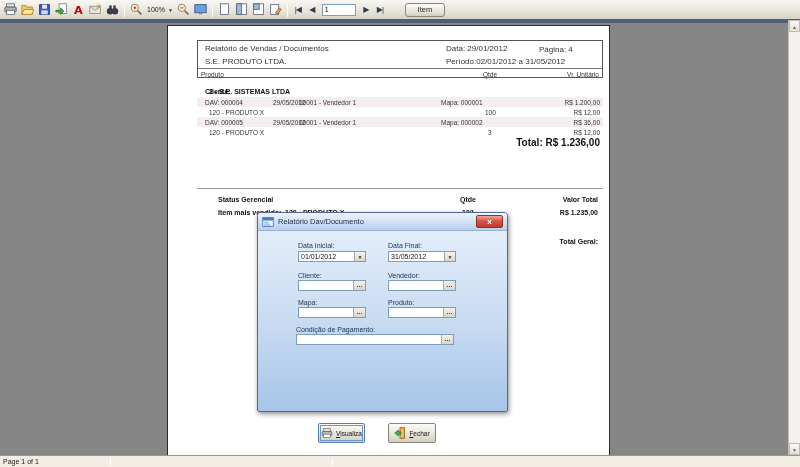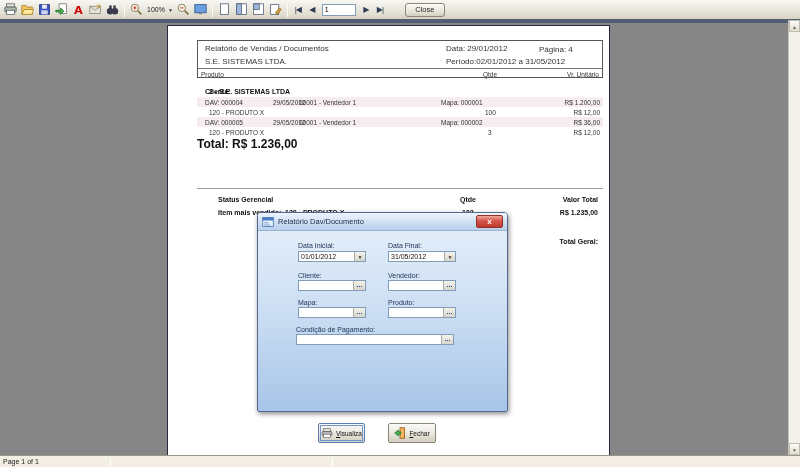--- a/index.html
+++ b/index.html
@@ -29,21 +29,21 @@
   .page * { position:absolute; white-space:nowrap; }
 
   .hdrbox { left:29px; top:14px; width:406px; height:38px; border:1px solid #555; }
   .t8 { font-size:8px; color:#333; }
   .t65 { font-size:6.5px; color:#333; }
   .colrow { left:0; right:0; top:27px; height:10px; border-top:1px solid #777; }
 
   .clientline { left:37px; top:62px; font-size:7px; font-weight:bold; color:#111; }
   .rowband { left:29px; width:406px; height:10px; font-size:6.5px; color:#333; }
   .shaded { background:#f6edf2; }
-  .totline { left:29px; width:406px; top:111px; font-size:12px; font-weight:bold; color:#111; text-align:left; padding-right:3px; }
+  .totline { left:29px; width:406px; top:111px; font-size:10px; font-weight:bold; color:#111; text-align:right; padding-right:3px; }
   .sepline { left:29px; width:406px; top:162px; border-top:1px solid #9a9a9a; height:0; }
   .b7 { font-size:7px; font-weight:bold; color:#111; }
 
   
   .vscroll { position:absolute; right:0; top:20px; bottom:12px; width:12px;
     background:#f3f1ec; border-left:1px solid #c6c2b6; z-index:6; }
   .varr { position:absolute; left:0; width:11px; height:12px; font-size:5px; color:#6b6658;
     text-align:center; line-height:12px; background:linear-gradient(#fcfbf9,#e2dfd4); border:1px solid #c0bcae; }
   .varr.up { top:0; } .varr.dn { bottom:0; }
   .statusbar { position:absolute; left:0; bottom:0; width:800px; height:12px;
@@ -175,31 +175,31 @@
         <rect x="2" y="2" width="10" height="12" fill="#fff" stroke="#55617a"></rect>
         <path d="M8 12 l5-6 2 2 -5 6 z" fill="#e0a23c" stroke="#8a5f1c"></path>
       </svg>
     </span>
   <span class="sep"></span>
   <span class="navbtn">|◀</span>
   <span class="navbtn">◀</span>
   <input class="pagebox" value="1" style="">
   <span class="navbtn">▶</span>
   <span class="navbtn">▶|</span>
-  <button class="closebtn">Close</button>
+  <button class="closebtn">Item</button>
 </div>
 
 <div class="preview">
   <div class="page">
 
     <div class="hdrbox">
       <span class="t8" style="left:7px; top:3px;">Relatório de Vendas / Documentos</span>
       <span class="t8" style="left:248px; top:3px;">Data: 29/01/2012</span>
       <span class="t8" style="left:341px; top:4px;">Página: 4</span>
-      <span class="t8" style="left:7px; top:16px;">S.E. SISTEMAS LTDA.</span>
+      <span class="t8" style="left:7px; top:16px;">S.E. PRODUTO LTDA.</span>
       <span class="t8" style="left:248px; top:16px;">Período:02/01/2012 a 31/05/2012</span>
       <div class="colrow">
         <span class="t65" style="left:3px; top:2px;">Produto</span>
         <span class="t65" style="left:285px; top:2px;">Qtde</span>
         <span class="t65" style="right:3px; top:2px;">Vr. Unitário</span>
       </div>
     </div>
 
     <div class="clientline">
       <span>Cliente:</span>&nbsp;&nbsp;

